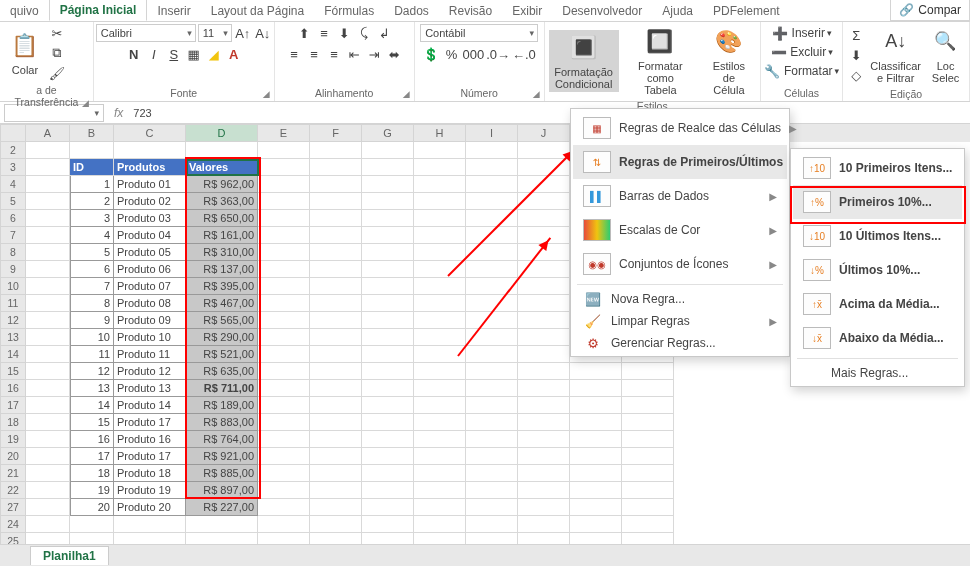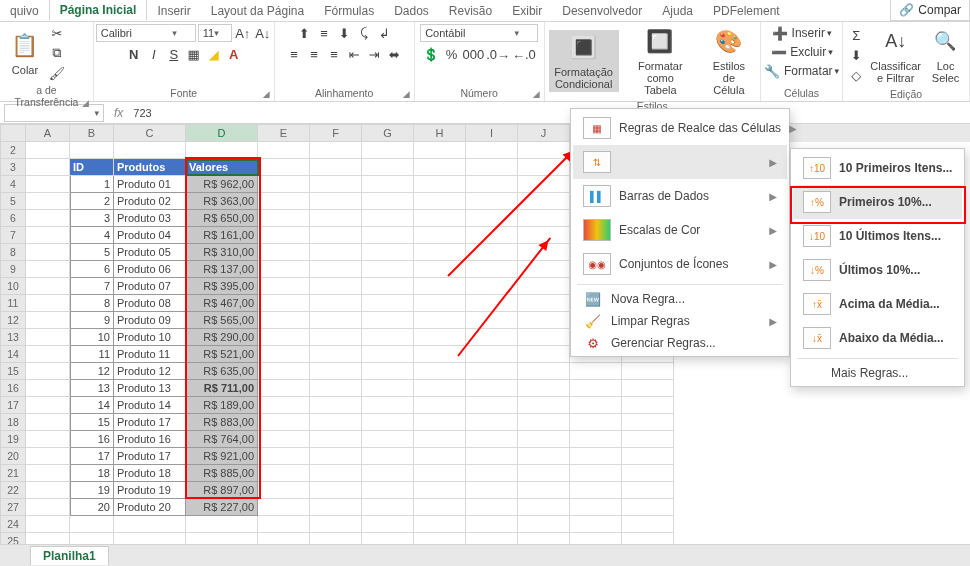--- a/index.html
+++ b/index.html
@@ -17,21 +17,21 @@
   .ribbon-group-body { flex: 1; display: flex; align-items: center; gap: 2px; }
   .ribbon-group-label { text-align: center; font-size: 10.5px; color: #666; padding: 2px 0; position: relative; }
   .ribbon-group-label .dlg { position: absolute; right: 0; bottom: 2px; font-size: 9px; color: #888; }
   
   .btn-ico { display: inline-flex; align-items: center; justify-content: center; min-width: 18px; height: 18px; font-size: 13px; color: #444; cursor: pointer; }
   .vbtn { display: flex; flex-direction: column; align-items: center; justify-content: center; padding: 2px 4px; min-width: 42px; font-size: 11px; color: #444; cursor: pointer; text-align: center; line-height: 1.1; }
   .vbtn .ic { width: 32px; height: 32px; display: flex; align-items: center; justify-content: center; font-size: 22px; }
   .vbtn .lbl { margin-top: 2px; }
   .vbtn.active { background: #d4d4d4; }
   
-  .drop-input { display: flex; align-items: center; border: 1px solid #ccc; background: #fff; height: 18px; font-size: 11px; padding: 0 18px 0 4px; }
+  .drop-input { display: flex; align-items: center; border: 1px solid #ccc; background: #fff; height: 18px; font-size: 11px; padding: 0 3px 0 4px; }
   .drop-input .caret { margin-left: auto; font-size: 9px; color: #666; }
   
   .stack { display: flex; flex-direction: column; gap: 2px; }
   .row { display: flex; gap: 2px; align-items: center; }
   
   
   .formula-bar { display: flex; align-items: center; height: 22px; background: #fff; border-bottom: 1px solid #d4d4d4; }
   .name-box { width: 100px; border: 1px solid #ccc; height: 18px; margin: 0 4px; padding: 0 4px; display: flex; align-items: center; font-size: 11px; background: #fff; }
   .name-box .caret { margin-left: auto; font-size: 9px; color: #666; }
   .fx { padding: 0 6px; color: #888; font-style: italic; }
@@ -669,20 +669,21 @@
     <span class="mic">
         <span class="mini-icon">▦</span>
       </span>
     <span>Regras de Realce das Células</span>
     <span class="more">▶</span>
   </div>
   <div class="menu-item hover">
     <span class="mic">
         <span class="mini-icon" style="color:#e67e22">⇅</span>
       </span>
+    <b><span>Regras de Primeiros/Últimos</span></b>
     <span class="more">▶</span>
   </div>
   <div class="menu-item">
     <span class="mic">
         <span class="mini-icon" style="color:#3498db">▌▌</span>
       </span>
     <span>Barras de Dados</span>
     <span class="more">▶</span>
   </div>
   <div class="menu-item">

